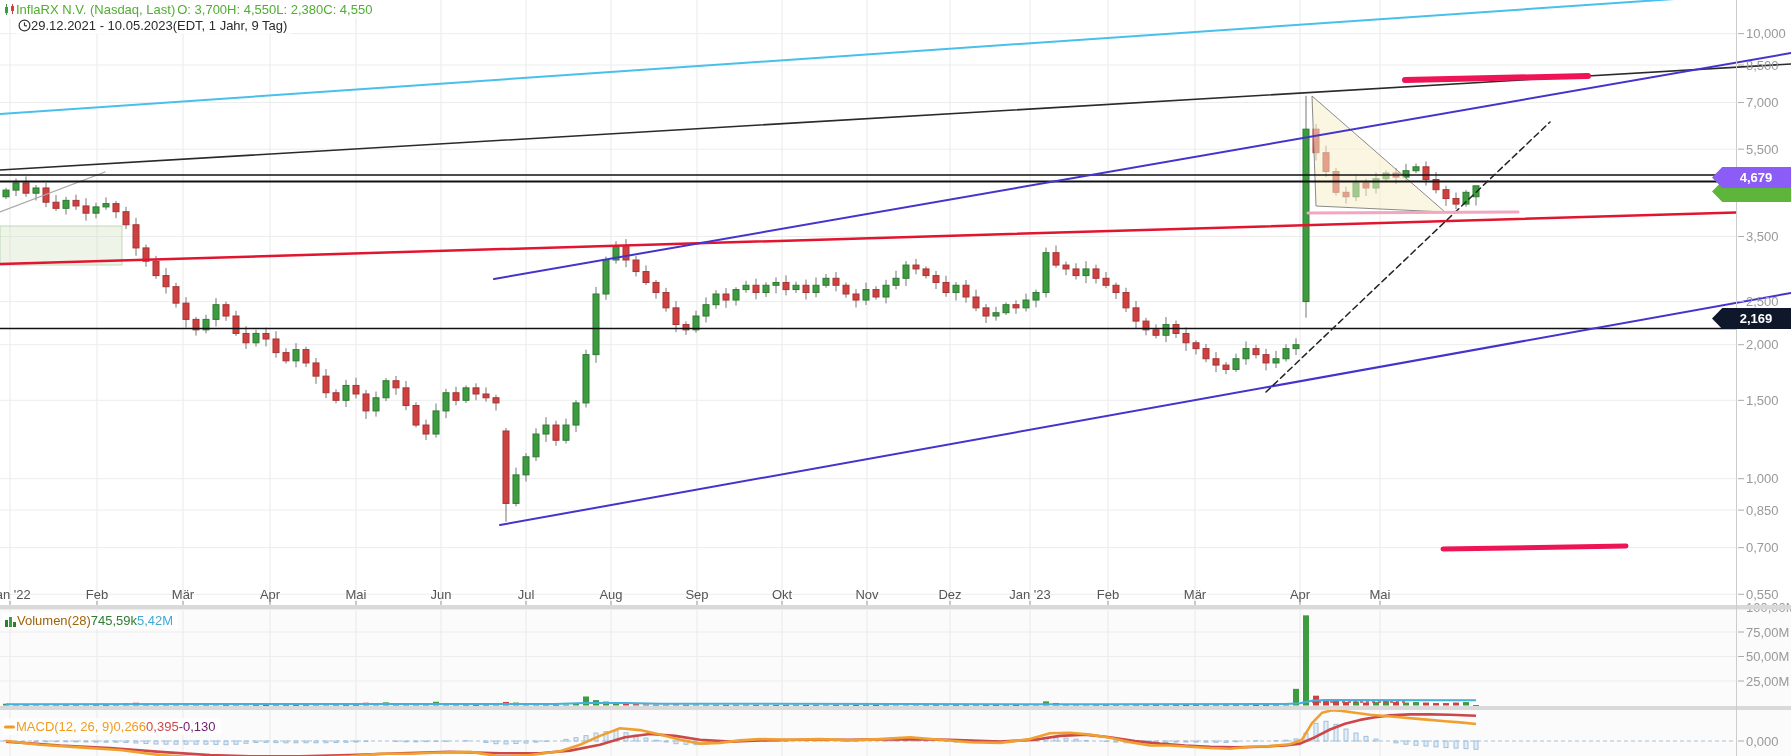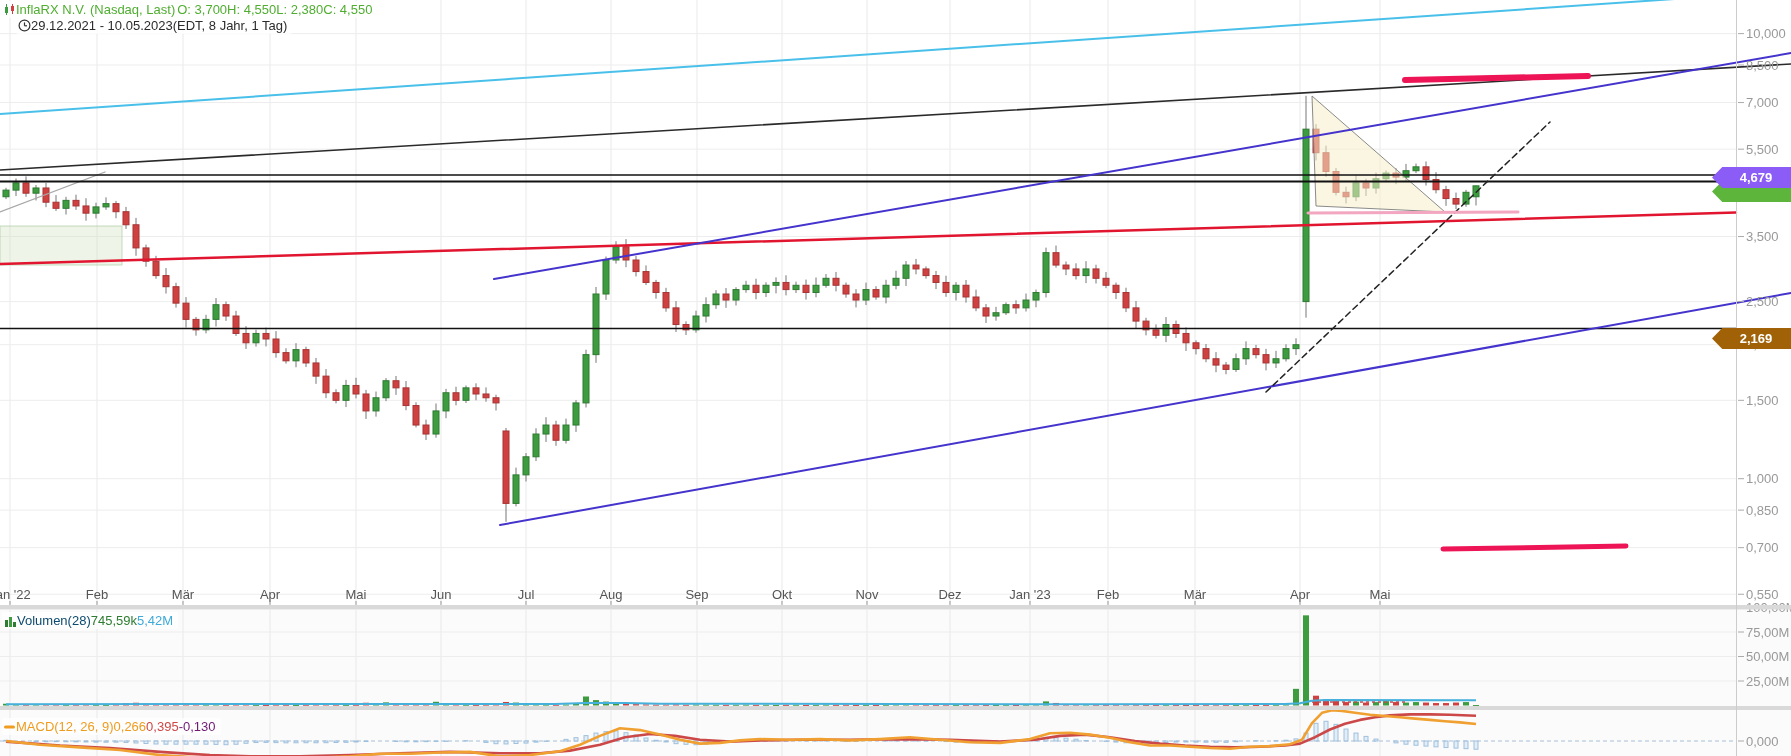--- a/index.html
+++ b/index.html
@@ -6,33 +6,33 @@
   #app{position:relative;width:1791px;height:756px;background:#fff;overflow:hidden;
        font-family:"Liberation Sans",sans-serif;-webkit-font-smoothing:antialiased}
   #cv{position:absolute;left:0;top:0;z-index:1}
   svg text{font-family:"Liberation Sans",sans-serif}
   .legend-row{position:absolute;display:flex;align-items:center;font-size:13px;
               z-index:5;background:rgba(255,255,255,.78);padding:1px 5px 1px 2px;border-radius:2px;white-space:nowrap}
   #symbol-row{left:2px;top:1px;color:#4fae30}
   #symbol-row .t{margin-right:2px}
   #date-row{left:16px;top:17px;color:#2b2b2b}
   #vol-row{left:2px;top:612px}
-  #vol-row .name{color:#0c4a6e}
+  #vol-row .name{color:#a16207}
   #vol-row .cur{color:#2e7d32}
   #vol-row .avg{color:#3fa9d8}
   #macd-row{left:2px;top:718px}
   #macd-row .name,#macd-row .v1{color:#ef9c1f}
   #macd-row .v2{color:#cf4747}
   #macd-row .v3{color:#701a75}
   .tag{position:absolute;left:1712px;width:79px;height:21px;color:#fff;font-size:13px;font-weight:bold;
        display:flex;align-items:center;justify-content:center;padding-left:9px;box-sizing:border-box;
        clip-path:polygon(0 50%,13% 0,100% 0,100% 100%,13% 100%)}
   #tag-res{top:167px;background:#8b5cf6;z-index:4}
   #tag-last{top:181px;background:#5db53c;z-index:3}
-  #tag-sup{top:328px;background:#a16207;z-index:4}
+  #tag-sup{top:308px;background:#0f172a;z-index:4}
   .axis-hotspot{position:absolute;z-index:2}
   .icon{display:inline-flex;align-items:center}
 </style>
 </head>
 <body>
 
 <div id="app">
 
   <svg id="cv" width="1791" height="756">
       <defs>
@@ -818,21 +818,21 @@
 
   <div class="legend-row" id="date-row">
     <span class="icon">
       <svg width="13" height="13">
           <circle cx="6.5" cy="6.5" r="5.4" fill="none" stroke="#333" stroke-width="1.2"></circle>
           <line x1="6.5" y1="3.4" x2="6.5" y2="6.8" stroke="#333" stroke-width="1.2"></line>
           <line x1="6.5" y1="6.8" x2="9" y2="6.8" stroke="#333" stroke-width="1.2"></line>
         </svg>
     </span>
     <span>29.12.2021 - 10.05.2023</span>
-    <span>(EDT, 8 Jahr, 1 Tag)</span>
+    <span>(EDT, 1 Jahr, 9 Tag)</span>
   </div>
 
   <div class="legend-row" id="vol-row">
     <span class="icon">
       <svg width="13" height="12">
           <rect x="1" y="5" width="3" height="7" fill="#2e7d32"></rect>
           <rect x="5" y="2" width="3" height="10" fill="#3d9c40"></rect>
           <rect x="9" y="7" width="3" height="5" fill="#2e7d32"></rect>
         </svg>
     </span>

